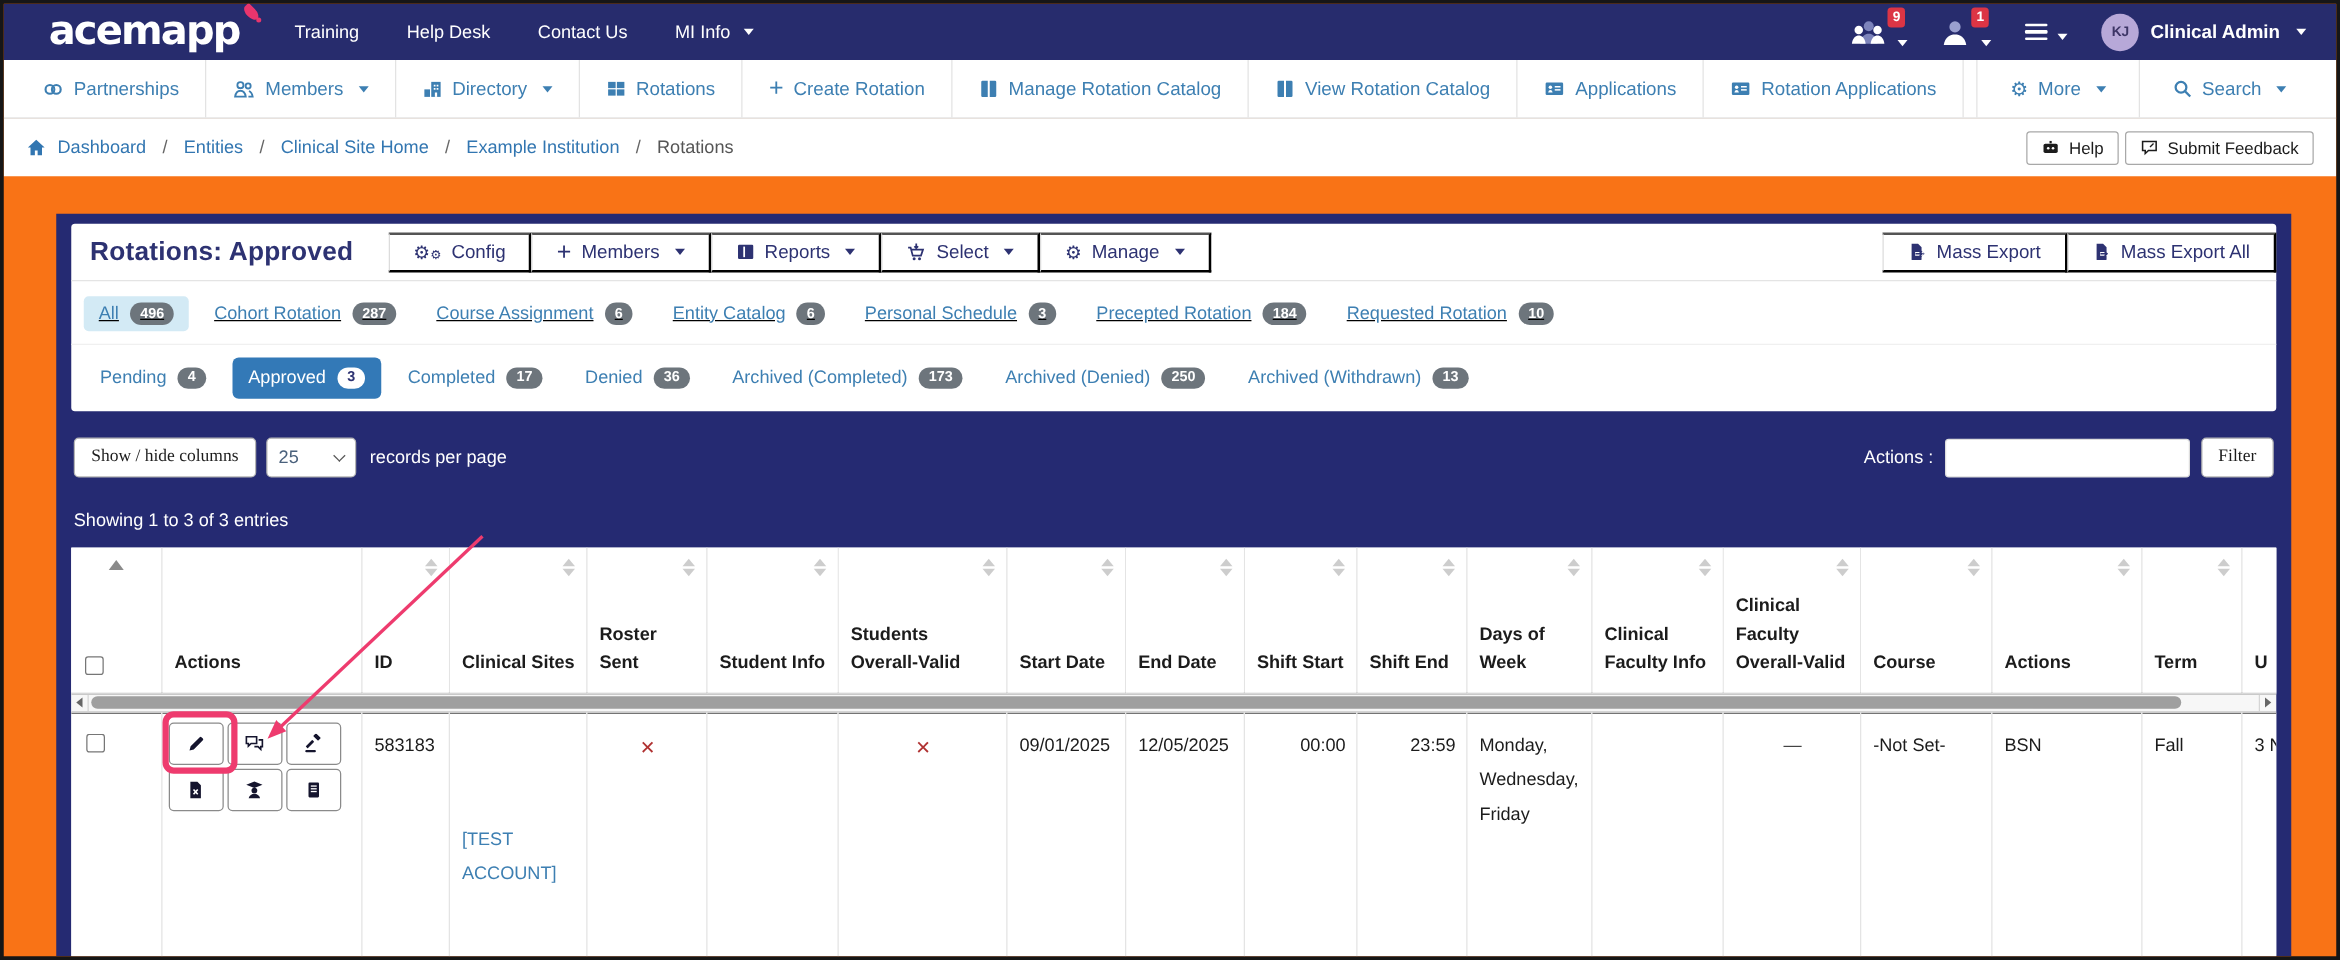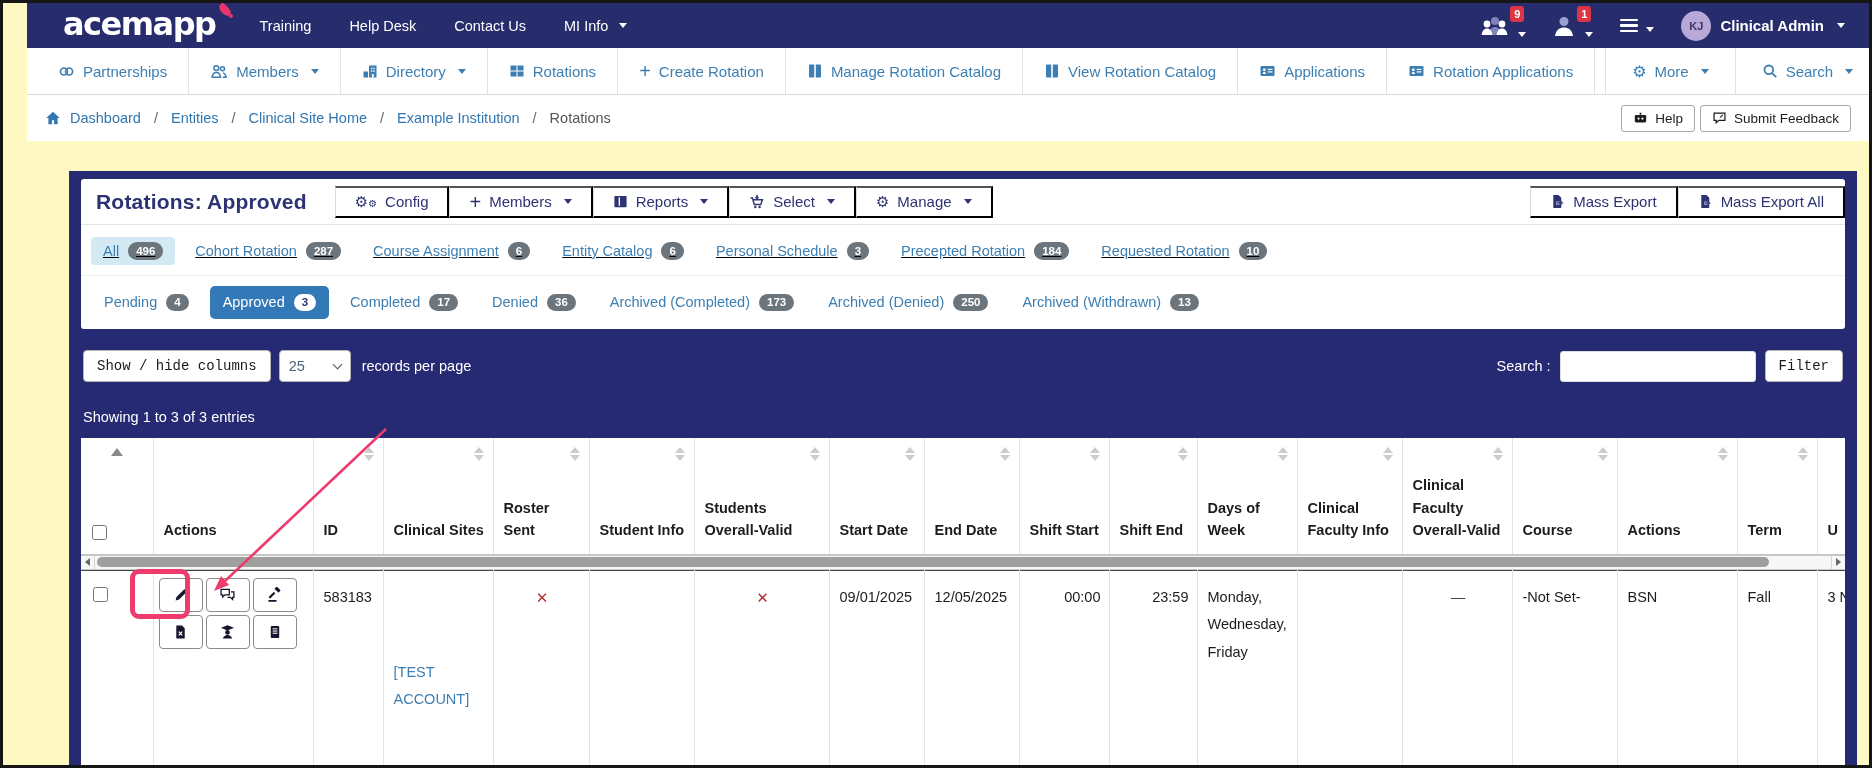--- a/index.html
+++ b/index.html
@@ -1,18 +1,18 @@
 <!DOCTYPE html>
 <html><head>
 <meta charset="utf-8">
 <style>
   * { box-sizing: border-box; margin: 0; padding: 0; }
   body { background:#888; font-family:"Liberation Sans","DejaVu Sans",sans-serif; }
-  .page { position:relative; width:1872px; height:768px; background:#fef9c3;
-          border:3px solid #161616; overflow:hidden;padding-left:24px; }
+  .page { position:relative; width:1872px; height:768px; background:#f97316;
+          border:3px solid #161616; overflow:hidden; }
 
   
   .topnav { height:45px; background:#272c6d; display:flex; align-items:center;
             padding:0 18px; color:#fff; }
   .brand { position:relative; font-family:"DejaVu Sans",sans-serif; font-size:32px;
            font-weight:700; letter-spacing:-1.5px; line-height:1; margin:0 44px 4px 18px; cursor:pointer;}
   .brand .spark { position:absolute; right:-13px; top:-5px; width:8px; height:14px;
                   background:#e8356d; border-radius:50% 50% 50% 0; transform:rotate(135deg); }
   .brand .spark2 { position:absolute; right:-17px; top:6px; width:4px; height:4px;
                   background:#e8356d; border-radius:50%; }
@@ -75,21 +75,21 @@
   .tabs2 { display:flex; gap:8px; padding:10px 10px 2px; align-items:center; }
   .tab2 { color:#3d7fb2; font-size:14.5px; padding:8px 13px; display:flex; gap:9px;
           align-items:center; border-radius:5px; cursor:pointer; white-space:nowrap;}
   .tab2.active { background:#3379b7; color:#fff; }
   .tab2.active .badge { background:#fff; color:#2d3272; }
 
   
   .controls { display:flex; align-items:center; margin-top:21px; color:#fff;
               font-size:14.5px; padding:0 2px; }
   .btn-white { background:#fff; border:1px solid #b5b5b5; border-radius:4px; color:#1c1c1c;
-               font-size:14px; padding:7px 13px; cursor:pointer; font-family:Liberation Mono, monospace;}
+               font-size:14px; padding:7px 13px; cursor:pointer; font-family:Liberation Serif, serif;}
   .selectbox { background:#fff; border:1px solid #b5b5b5; border-radius:4px; width:72px;
                height:32px; display:flex; align-items:center; justify-content:space-between;
                padding:0 9px; margin-left:8px; color:#4a617c; cursor:pointer; }
   .chev { width:7px; height:7px; border-right:1.7px solid #555; border-bottom:1.7px solid #555;
           transform:rotate(45deg); margin-top:-4px; }
   .records-lbl { margin-left:11px; }
   .controls-right { margin-left:auto; display:flex; align-items:center; gap:9px; }
   .search-input { width:196px; height:31px; border:1px solid #ddd; border-radius:3px;
                   padding:0 8px; font-size:14px; font-family:inherit;}
   .showing { color:#fff; font-size:14.5px; margin:27px 0 13px; padding-left:2px; }
@@ -481,21 +481,21 @@
     </div>
 
     <div class="controls">
       <button class="btn-white">Show / hide columns</button>
       <span class="selectbox">
         <span>25</span>
         <i class="chev"></i>
       </span>
       <span class="records-lbl">records per page</span>
       <span class="controls-right">
-        <span>Search :</span>
+        <span>Actions :</span>
         <input class="search-input" type="text" value="" style="">
         <button class="btn-white">Filter</button>
       </span>
     </div>
 
     <div class="showing">Showing 1 to 3 of 3 entries</div>
 
     <div class="table-clip">
       <table>
         <colgroup>

